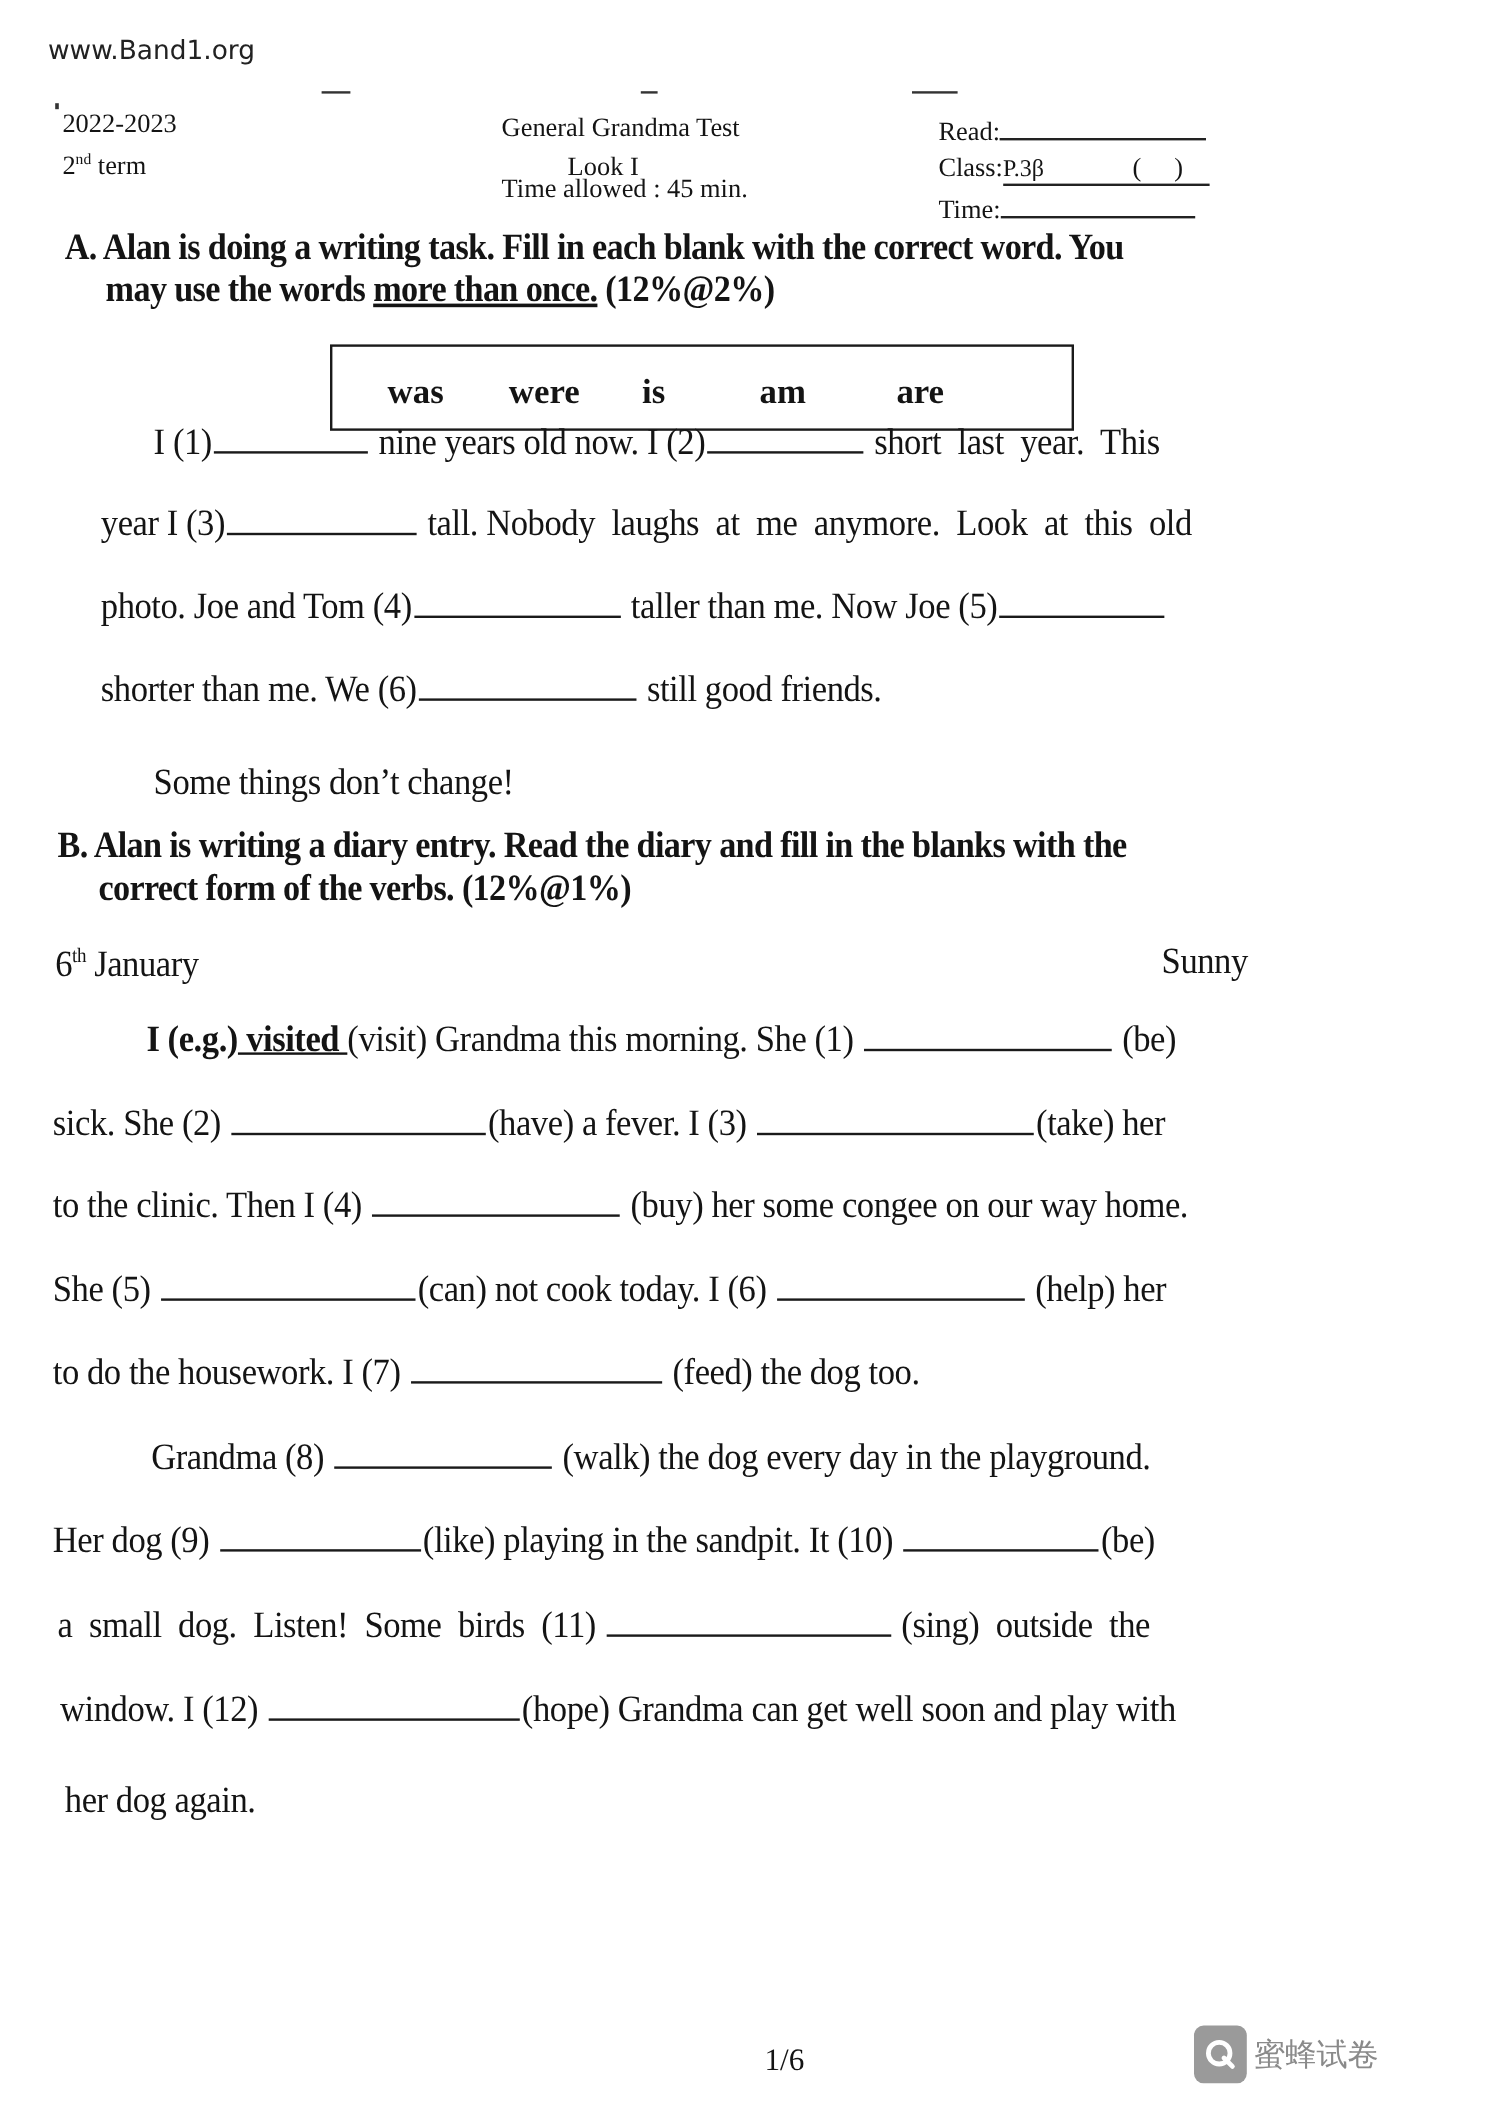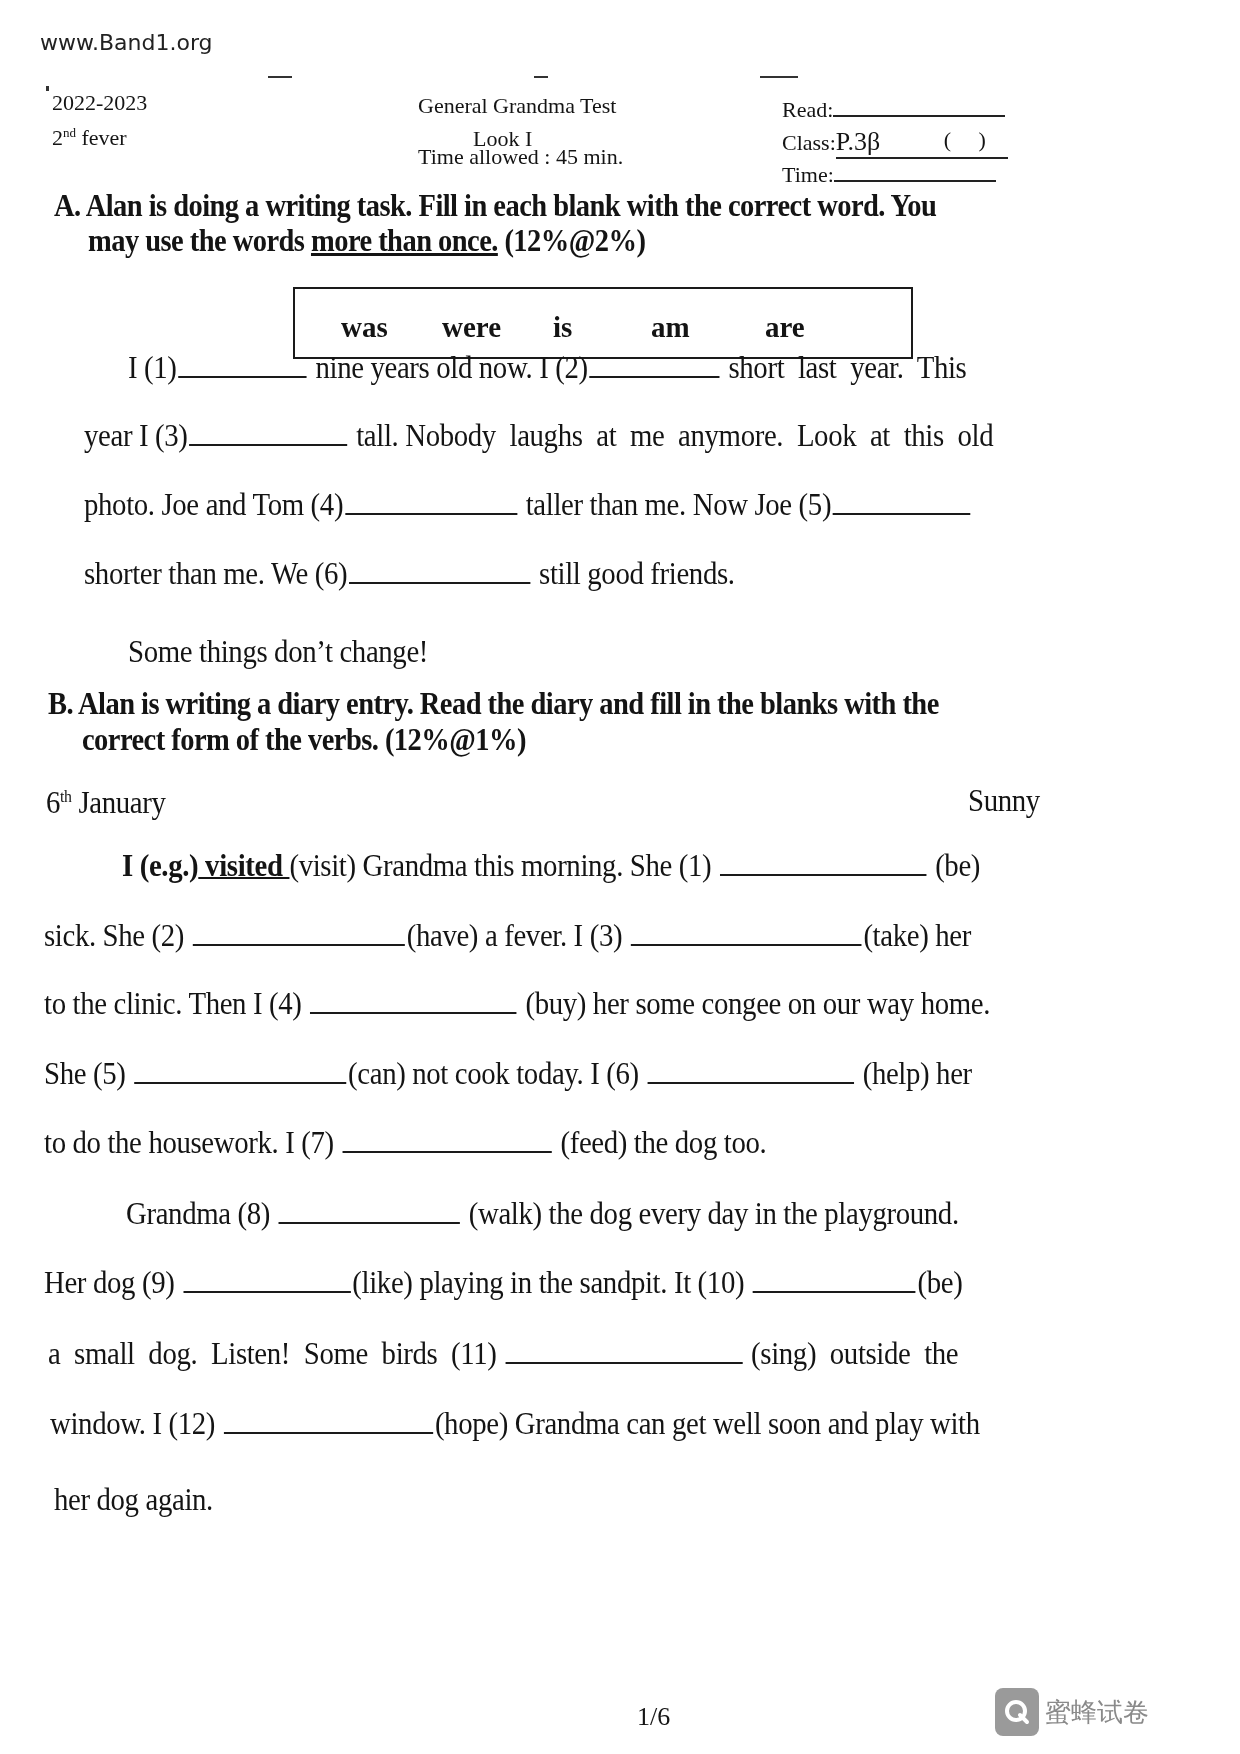--- a/index.html
+++ b/index.html
@@ -6,50 +6,50 @@
   body { width:1240px; height:1754px; position:relative; overflow:hidden;
          font-family:"Liberation Serif","DejaVu Serif",serif; color:#141414; }
   .abs { position:absolute; white-space:nowrap; }
   .site { left:40px; top:30px; font-family:"DejaVu Sans","Liberation Sans",sans-serif; font-size:22px; color:#222; }
   .hdr { font-size:22px; }
   .sup { font-size:13px; vertical-align:super; line-height:0; }
   .uline { display:inline-block; border-bottom:2px solid #222; height:20px; vertical-align:baseline; }
   .q { font-family:"Liberation Serif",serif; font-weight:bold; font-size:31px; letter-spacing:-0.6px; transform:scaleX(0.92); transform-origin:left; }
   .body-text { font-size:31px; letter-spacing:-0.4px; transform:scaleX(0.93); transform-origin:left; }
   .blank { display:inline-block; border-bottom:2px solid #1a1a1a; height:24px; margin:0 2px; }
-  .wordbox { left:293px; top:287px; width:620px; height:72px; border:2px solid #1a1a1a; box-sizing:border-box;
+  .wordbox { left:275px; top:287px; width:620px; height:72px; border:2px solid #1a1a1a; box-sizing:border-box;
              font-weight:bold; font-size:29px; }
   .wordbox span { position:absolute; top:22px; }
   .ex { font-weight:bold; text-decoration:underline; text-decoration-thickness:2px; }
   .footer { left:637px; top:1702px; font-size:26px; }
   .wm { left:995px; top:1688px; display:flex; align-items:center; gap:6px; color:#8a8a8a; font-family:"DejaVu Sans",sans-serif; font-size:26px; }
   .wm .logo { width:44px; height:48px; background:#9a9a9a; border-radius:8px; display:flex; align-items:center; justify-content:center; }
   .wm .logo svg { width:30px; height:30px; }
   .speck { position:absolute; background:#333; }
 </style>
 </head>
 <body>
 
 <div class="abs site">www.Band1.org</div>
 
 <div class="abs hdr" style="left:52px;top:90px;">2022-2023</div>
 <div class="abs hdr" style="left:52px;top:125px;">
   <span>2</span><span class="sup">nd</span>
-  <span>fever</span>
+  <span>term</span>
 </div>
 
 <div class="abs hdr" style="left:418px;top:93px;">General Grandma Test</div>
 <div class="abs hdr" style="left:473px;top:126px;">Look I</div>
 <div class="abs hdr" style="left:418px;top:144px;">Time allowed : 45 min.</div>
 
 <div class="abs hdr" style="left:782px;top:95px;">
   <span>Read:</span><span class="uline" style="width:172px;"></span>
 </div>
 <div class="abs hdr" style="left:782px;top:127px;">
-  <span>Class:</span><span style="display:inline-block;width:172px;border-bottom:2px solid #222;position:relative;"><span style="font-size:26px;margin-top:23px;">P.3β</span><span style="position:absolute;left:108px;white-space:pre;">(     )</span></span>
+  <span>Class:</span><span style="display:inline-block;width:172px;border-bottom:2px solid #222;position:relative;"><span style="font-size:20px;margin-top:23px;">P.3β</span><span style="position:absolute;left:108px;white-space:pre;">(     )</span></span>
 </div>
 <div class="abs hdr" style="left:782px;top:160px;">
   <span>Time:</span><span class="uline" style="width:162px;"></span>
 </div>
 
 <div class="speck" style="left:46px;top:86px;width:3px;height:5px;"></div>
 <div class="speck" style="left:268px;top:76px;width:24px;height:2px;"></div>
 <div class="speck" style="left:534px;top:76px;width:14px;height:2px;"></div>
 <div class="speck" style="left:760px;top:76px;width:38px;height:2px;"></div>
 

